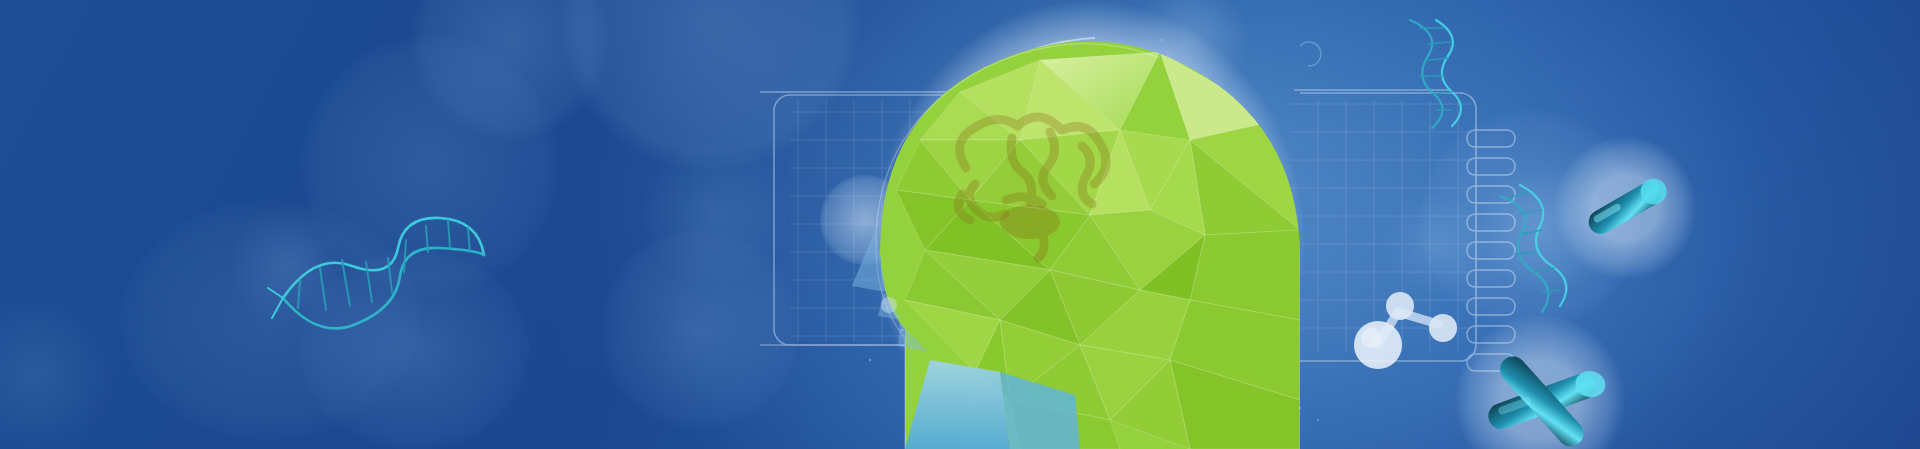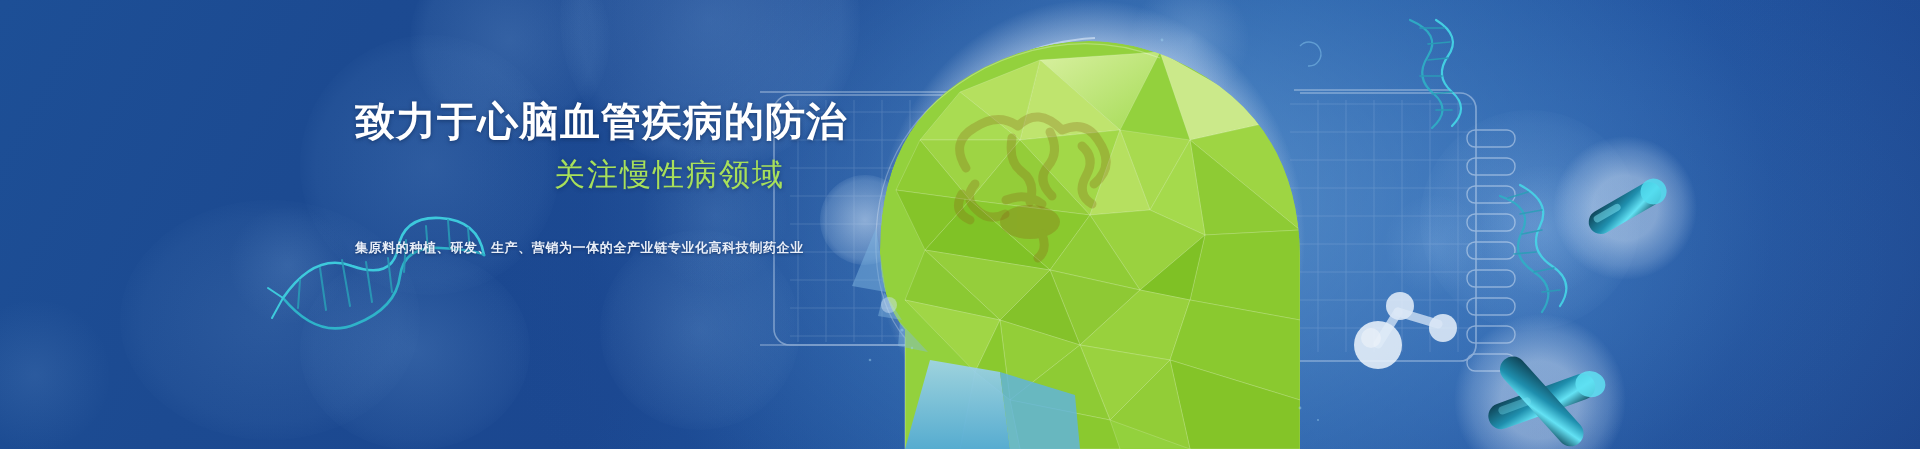--- a/index.html
+++ b/index.html
@@ -335,21 +335,14 @@
           <circle cx="1300" cy="408" r="1.4"></circle>
       <circle cx="1318" cy="420" r="1.1"></circle>
           <circle cx="1162" cy="40" r="1.4"></circle>
     </g>
     <g fill="none" stroke="#7fc0ea" stroke-width="1.4" opacity="0.55">
       <path d="M1300,46 a12,12 0 1 1 8,20"></path>
     </g>
   </svg>
   </div>
 
-  <div class="copy">
-    <div class="headline">
-      <span>致力于</span><span class="em">心脑血管疾病</span><span>的防治</span>
-    </div>
-    <div class="subline">关注慢性病领域</div>
-    <div class="tagline">集原料的种植、研发、生产、营销为一体的全产业链专业化高科技制药企业</div>
-  </div>
 
 </div>
 
 </body></html>

